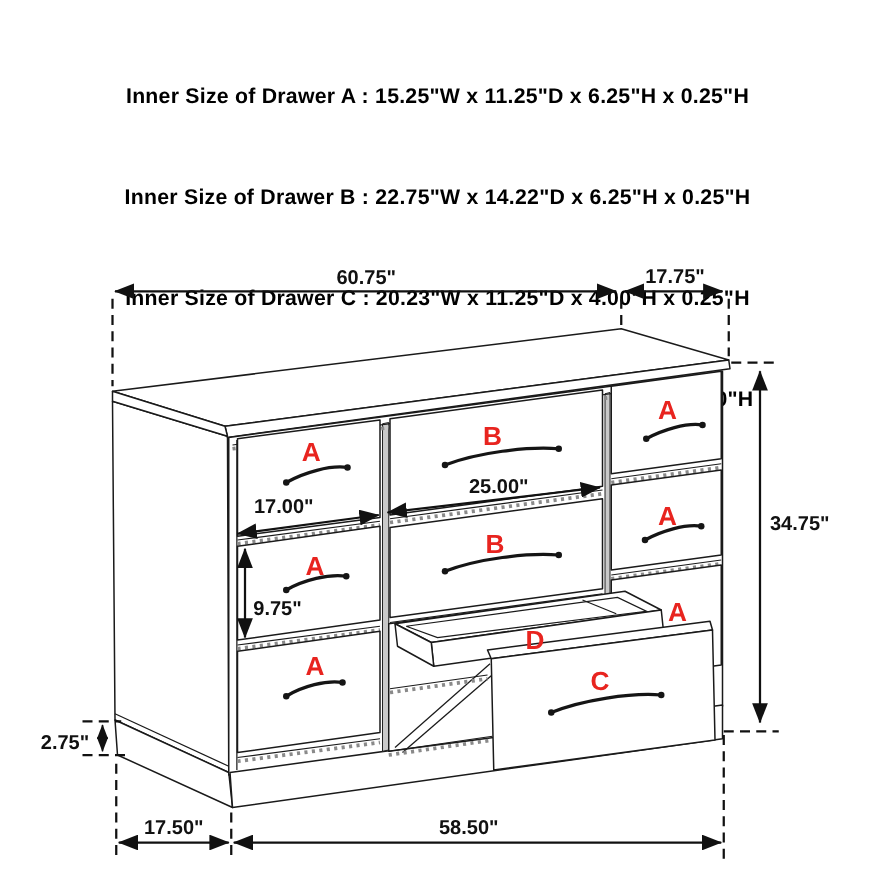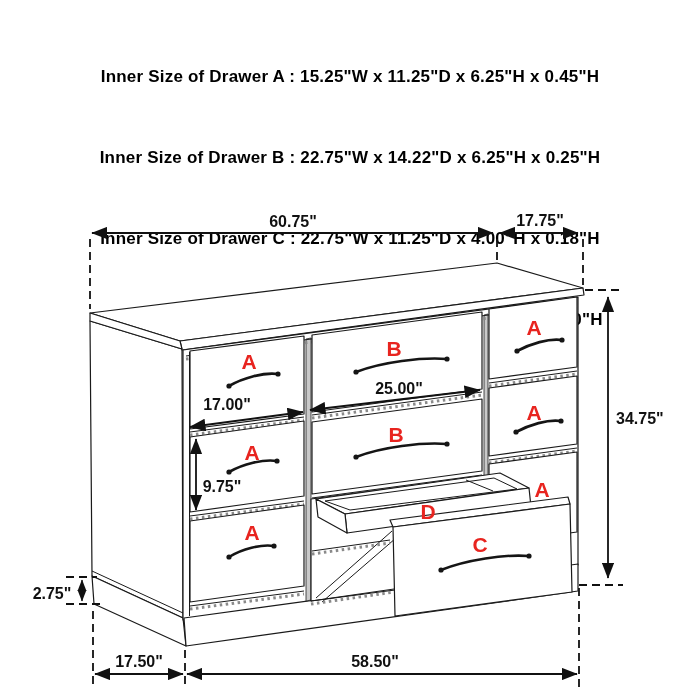--- a/index.html
+++ b/index.html
@@ -20,23 +20,23 @@
   .dlabel{font-family:"Liberation Sans",sans-serif;font-weight:bold;font-size:21px;fill:#e8241f;text-anchor:middle;}
   .handle{stroke:#151515;stroke-width:2.6;fill:none;stroke-linecap:round;}
   .knob{fill:#151515;}
 </style>
 </head>
 <body>
 
 <div class="canvas">
 
   <div class="spec-block">
-    <div>Inner Size of Drawer A : 15.25"W x 11.25"D x 6.25"H x 0.45"H</div>
+    <div>Inner Size of Drawer A : 15.25"W x 11.25"D x 6.25"H x 0.25"H</div>
     <div>Inner Size of Drawer B : 22.75"W x 14.22"D x 6.25"H x 0.25"H</div>
-    <div>Inner Size of Drawer C : 22.75"W x 11.25"D x 4.00"H x 0.18"H</div>
+    <div>Inner Size of Drawer C : 20.23"W x 11.25"D x 4.00"H x 0.25"H</div>
     <div>Inner Size of Drawer  D : 22.50"W x 10.75"D x 1.75"H x 0.50"H</div>
   </div>
 
   <svg width="700" height="700" viewBox="0 0 700 700">
     <defs>
       <marker id="ahe" orient="auto" markerWidth="9" markerHeight="7" refX="8.6" refY="3.5">
         <path d="M0,0 L9,3.5 L0,7 Z" fill="#111"></path>
       </marker>
       <marker id="ahs" orient="auto-start-reverse" markerWidth="9" markerHeight="7" refX="8.6" refY="3.5">
         <path d="M0,0 L9,3.5 L0,7 Z" fill="#111"></path>

